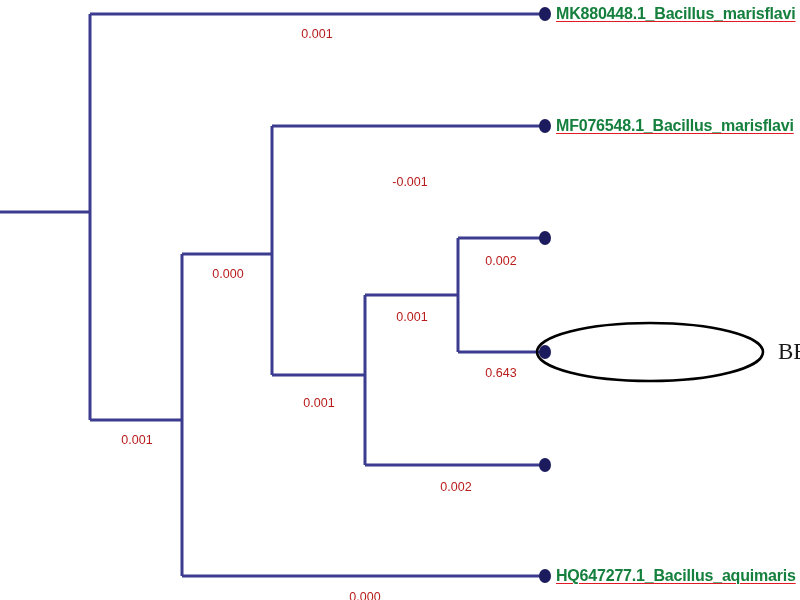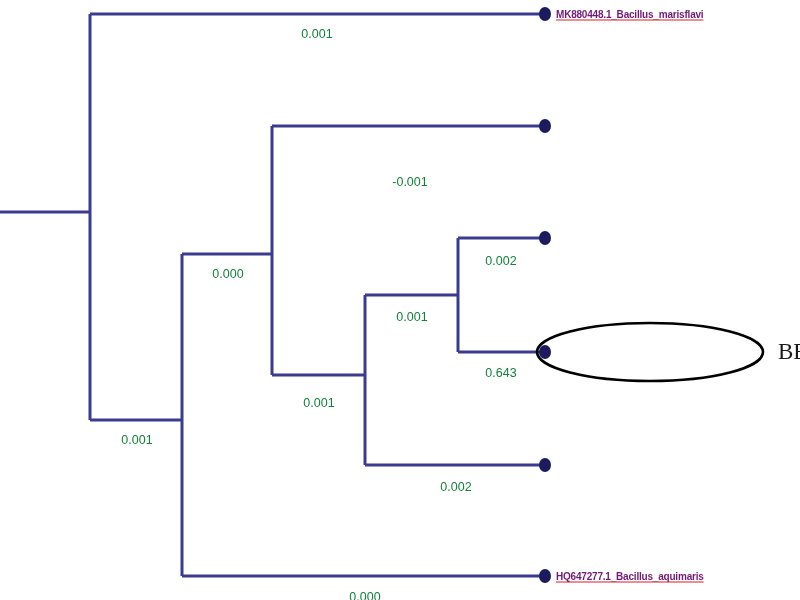--- a/index.html
+++ b/index.html
@@ -18,35 +18,35 @@
   }
   #tree-svg {
     position: absolute;
     left: 0;
     top: 0;
     width: 800px;
     height: 600px;
   }
   .taxon-label {
     position: absolute;
-    color: #701a75;
+    color: #15803d;
     font-family: "Liberation Sans", sans-serif;
-    font-size: 10px;
+    font-size: 16px;
     font-weight: bold;
     letter-spacing: -0.2px;
     white-space: nowrap;
     text-decoration: underline;
     text-decoration-color: #e01b24;
     text-decoration-thickness: 1px;
     text-underline-offset: 2px;
     transform: translateY(-50%);
   }
   .branch-length {
     position: absolute;
-    color: #15803d;
+    color: #b91c1c;
     font-family: "Liberation Sans", sans-serif;
     font-size: 12.5px;
     font-weight: normal;
     white-space: nowrap;
     transform: translateX(-50%);
   }
   .annotation-text {
     position: absolute;
     color: #1a1a1a;
     font-family: "Liberation Serif", serif;
@@ -104,20 +104,21 @@
       <ellipse cx="545" cy="238" rx="6" ry="7"></ellipse>
       <ellipse cx="545" cy="352" rx="6" ry="7"></ellipse>
       <ellipse cx="545" cy="465" rx="6" ry="7"></ellipse>
       <ellipse cx="545" cy="576" rx="6" ry="7"></ellipse>
     </g>
 
     <ellipse cx="650" cy="352" rx="113" ry="29" fill="none" stroke="#000000" stroke-width="2.6"></ellipse>
   </svg>
 
   <div class="taxon-label" style="left:556px; top:14px;">MK880448.1_Bacillus_marisflavi</div>
+  <div class="taxon-label" style="left:556px; top:126px;">MF076548.1_Bacillus_marisflavi</div>
   <div class="taxon-label" style="left:556px; top:576px;">HQ647277.1_Bacillus_aquimaris</div>
 
   <div class="branch-length" style="left:317px; top:27px;">0.001</div>
   <div class="branch-length" style="left:410px; top:141px;margin-top:34px;">-0.001</div>
   <div class="branch-length" style="left:501px; top:254px;">0.002</div>
   <div class="branch-length" style="left:501px; top:366px;">0.643</div>
   <div class="branch-length" style="left:456px; top:480px;">0.002</div>
   <div class="branch-length" style="left:365px; top:590px;">0.000</div>
 
   <div class="branch-length" style="left:137px; top:433px;">0.001</div>

